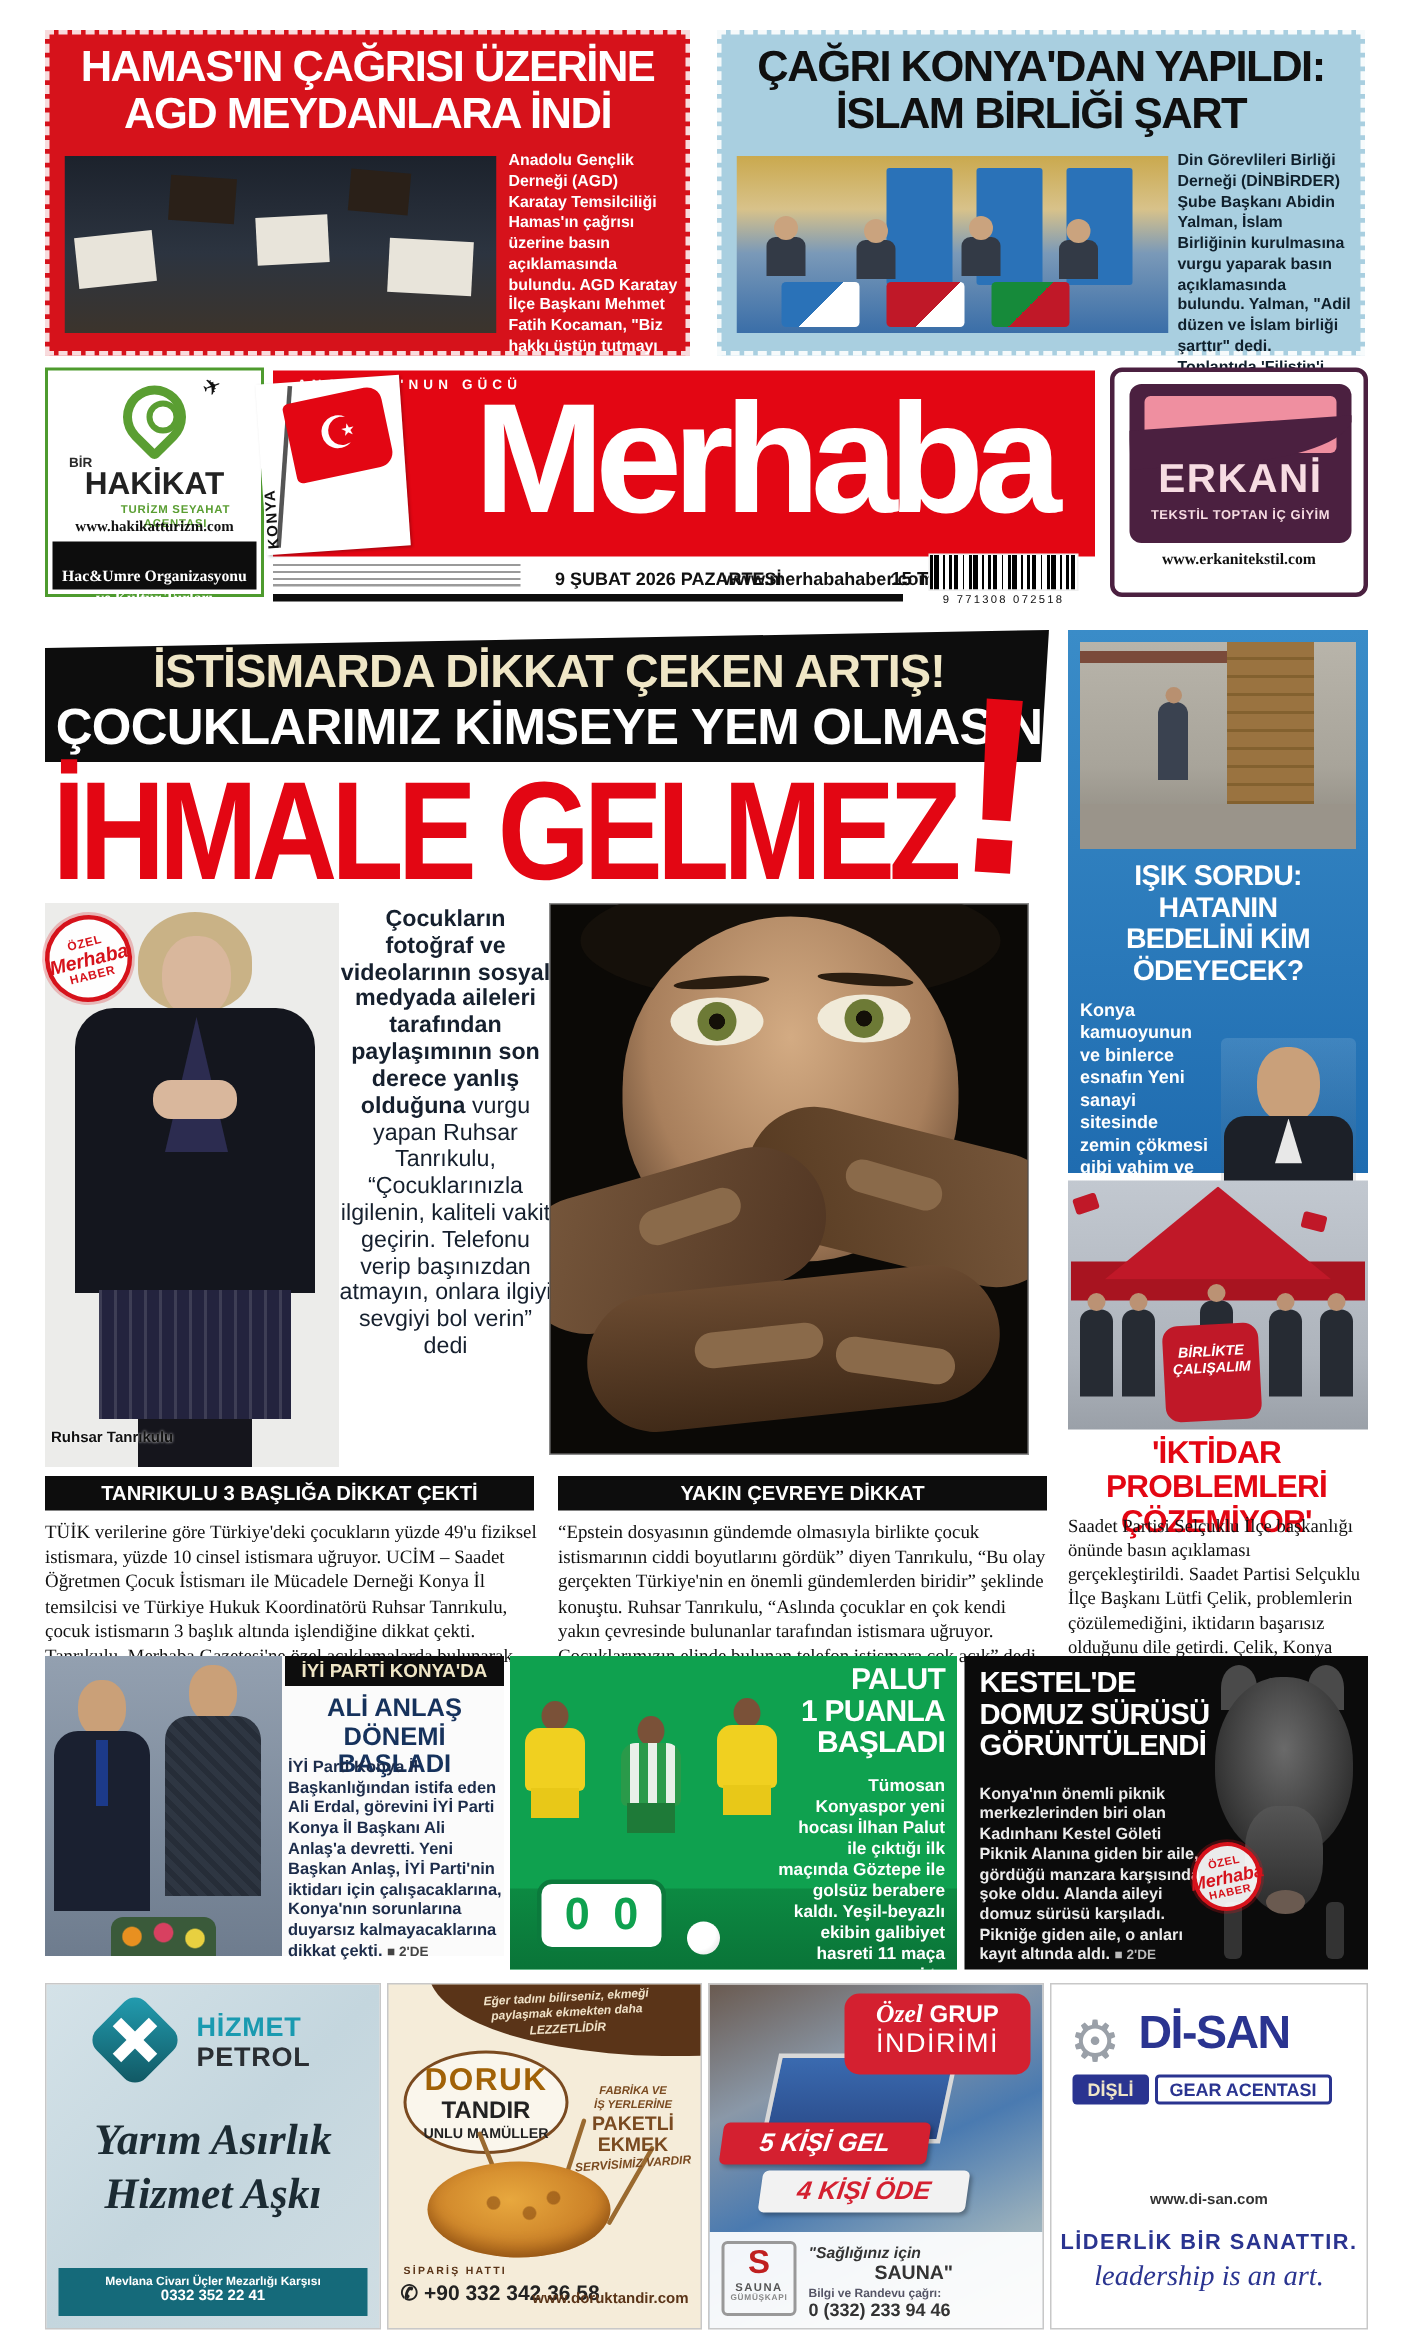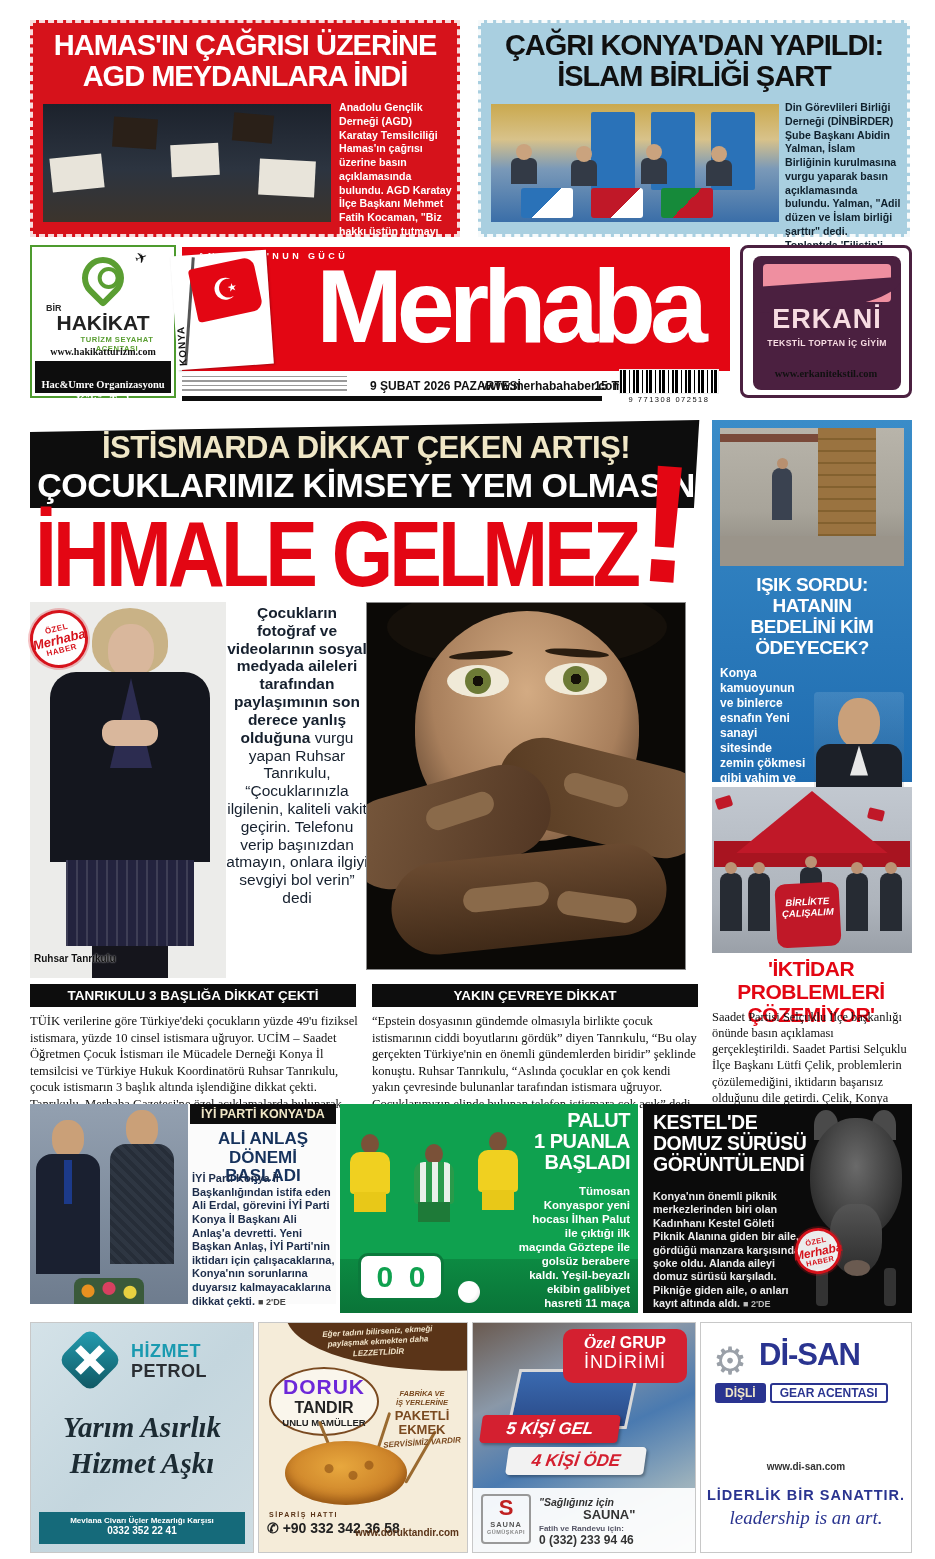--- a/index.html
+++ b/index.html
@@ -52,21 +52,21 @@
   .md-lines { position:absolute; left:0; top:3px; width:165px; height:15px; background:repeating-linear-gradient(#9a9a9a 0 1.5px, transparent 1.5px 4.5px); }
   .md-date { position:absolute; left:188px; top:6px; font-size:12px; font-weight:bold; color:#111; }
   .md-web { position:absolute; left:300px; top:6px; font-size:12px; font-weight:900; color:#111; }
   .md-price { position:absolute; left:412px; top:6px; font-size:12.5px; font-weight:bold; color:#111; }
   .md-bar { position:absolute; left:0; top:23px; width:420px; height:5px; background:#0d0d0d; }
   .md-barcode { position:absolute; left:437px; top:-4px; width:100px; height:25px;
     background:repeating-linear-gradient(90deg,#000 0 2px,#fff 2px 3px,#000 3px 6px,#fff 6px 9px,#000 9px 10px,#fff 10px 13px); border:1px solid #eee; }
   .md-barcode-num { position:absolute; left:437px; top:22px; width:100px; text-align:center; font-size:7.5px; color:#111; letter-spacing:1.5px; }
 
   .ad-erkani { left:740px; top:245px; width:172px; height:153px; background:#fff; border:3px solid #4b2040; border-radius:8px; }
-  .ek-logo { position:absolute; left:10px; top:8px; width:148px; height:134px; background:#4b2040; border-radius:8px; overflow:hidden; }
+  .ek-logo { position:absolute; left:10px; top:8px; width:148px; height:106px; background:#4b2040; border-radius:8px; overflow:hidden; }
   .ek-pink { position:absolute; left:10px; top:8px; width:128px; height:38px; background:#ef8fa0; border-radius:4px; }
   .ek-wave { position:absolute; left:0px; top:26px; width:150px; height:26px; background:#4b2040; border-radius:0 0 50% 0/0 0 100% 0; transform:rotate(-4deg); }
   .ek-brand { position:absolute; left:0; right:0; top:48px; text-align:center; font-size:27px; font-weight:900; color:#f7dce2; letter-spacing:1px; }
   .ek-sub { position:absolute; left:0; right:0; top:82px; text-align:center; font-size:8.6px; font-weight:900; color:#f7dce2; letter-spacing:.4px; }
   .ek-web { position:absolute; left:0; right:0; top:120px; text-align:center; font-size:10.5px; font-weight:bold; color:#111; font-family:"Liberation Serif", serif; }
 
   
   .kicker-box { left:30px; top:420px; width:672px; height:88px; background:#0d0d0d; clip-path:polygon(0 12px, 99.6% 0, 98.8% 100%, 0 100%); padding-top:10px; }
   .kicker1 { text-align:center; font-size:31px; font-weight:900; color:#efe6c6; letter-spacing:-.5px; }
   .kicker2 { text-align:center; font-size:34px; font-weight:900; color:#fff; letter-spacing:-.5px; }
@@ -188,21 +188,21 @@
   .hz-b2 { position:absolute; left:100px; top:38px; font-size:18px; font-weight:900; color:#2a2e33; letter-spacing:.5px; }
   .hz-script { position:absolute; left:0; right:0; top:86px; text-align:center; font-family:"Liberation Serif", serif; font-style:italic; font-weight:bold; font-size:29px; line-height:1.25; color:#1c2b33; white-space:pre-line; }
   .hz-bar { position:absolute; left:8px; right:8px; bottom:8px; height:32px; background:#156a7a; color:#fff; text-align:center; padding-top:4px; }
   .hz-addr { font-size:8px; font-weight:bold; }
   .hz-phone { font-size:10px; font-weight:900; }
 
   .ad-doruk { left:258px; top:1322px; width:210px; height:231px; background:#f5ecd9; }
   .dk-band { position:absolute; right:-10px; top:-14px; width:190px; height:66px; background:#5a3418; border-radius:0 0 0 100%; transform:rotate(-3deg); }
   .dk-tag { position:absolute; right:14px; top:4px; width:150px; text-align:center; color:#f0e2c8; font-size:8px; font-style:italic; font-weight:bold; line-height:1.3; white-space:pre-line; transform:rotate(-3deg); }
   .dk-brand { position:absolute; left:10px; top:44px; width:110px; text-align:center; border:2px solid #7a4a20; border-radius:50%; padding:6px 2px; background:rgba(255,255,255,.5); }
-  .dk-b1 { font-size:21px; font-weight:900; color:#6d28d9; letter-spacing:1px; }
+  .dk-b1 { font-size:21px; font-weight:900; color:#a16207; letter-spacing:1px; }
   .dk-b2 { font-size:16px; font-weight:900; color:#222; }
   .dk-b3 { font-size:9.5px; font-weight:900; color:#222; }
   .dk-side { position:absolute; right:4px; top:66px; width:82px; text-align:center; color:#7a4a20; }
   .dk-s1 { font-size:7.5px; font-weight:900; font-style:italic; white-space:pre-line; line-height:1.2; }
   .dk-s2 { font-size:13px; font-weight:900; white-space:pre-line; line-height:1.05; margin-top:2px; }
   .dk-s3 { font-size:8px; font-weight:900; font-style:italic; transform:rotate(-4deg); margin-top:2px; }
   .dk-wheat { position:absolute; width:3px; height:60px; background:#9a6a30; border-radius:2px; }
   .dk-bread { position:absolute; left:26px; top:118px; width:122px; height:64px; border-radius:50%; background:radial-gradient(ellipse at 45% 40%, #e8a83e 0%, #cc8228 60%, #a05c1a 100%); box-shadow:inset 0 -6px 10px rgba(90,40,0,.4); }
   .dk-bread::after { content:""; position:absolute; left:20px; top:14px; width:80px; height:34px; border-radius:50%; background:radial-gradient(circle at 30% 40%, rgba(120,60,10,.5) 0 4px, transparent 5px), radial-gradient(circle at 60% 60%, rgba(120,60,10,.5) 0 4px, transparent 5px), radial-gradient(circle at 80% 30%, rgba(120,60,10,.5) 0 4px, transparent 5px); }
   .dk-order { position:absolute; left:10px; bottom:34px; font-size:7px; font-weight:900; color:#5a3418; letter-spacing:1.5px; }
@@ -543,21 +543,21 @@
     <div class="sn-ban sn-ban1">5 KİŞİ GEL</div>
     <div class="sn-ban sn-ban2">4 KİŞİ ÖDE</div>
     <div class="sn-bottom">
       <div class="sn-logo">
         <div class="sn-ls">S</div>
         <div class="sn-l1">SAUNA</div>
         <div class="sn-l2">GÜMÜŞKAPI</div>
       </div>
       <div class="sn-slog1">"Sağlığınız için</div>
       <div class="sn-slog2">SAUNA"</div>
-      <div class="sn-info">Fatih ve Randevu için:</div>
+      <div class="sn-info">Bilgi ve Randevu çağrı:</div>
       <div class="sn-phone">0 (332) 233 94 46</div>
     </div>
   </div>
 
   <div class="abs ad ad-disan">
     <div class="ds-gear">⚙</div>
     <div class="ds-brand">Dİ-SAN</div>
     <div class="ds-row">
       <span class="ds-l1">DİŞLİ</span>
       <span class="ds-l2">GEAR ACENTASI</span>

